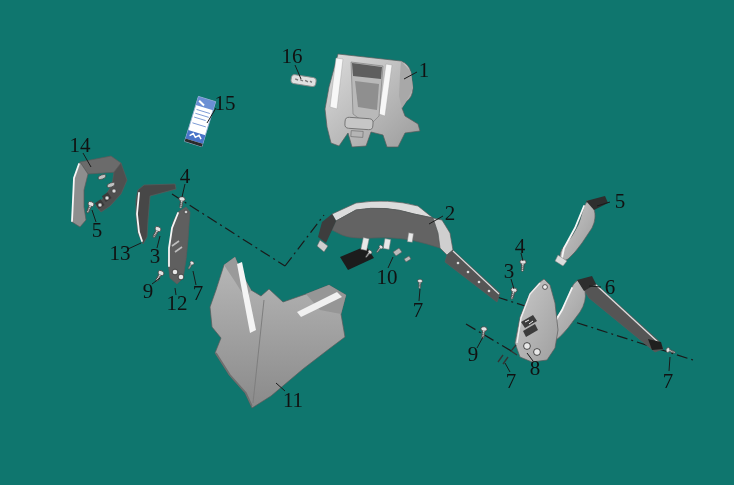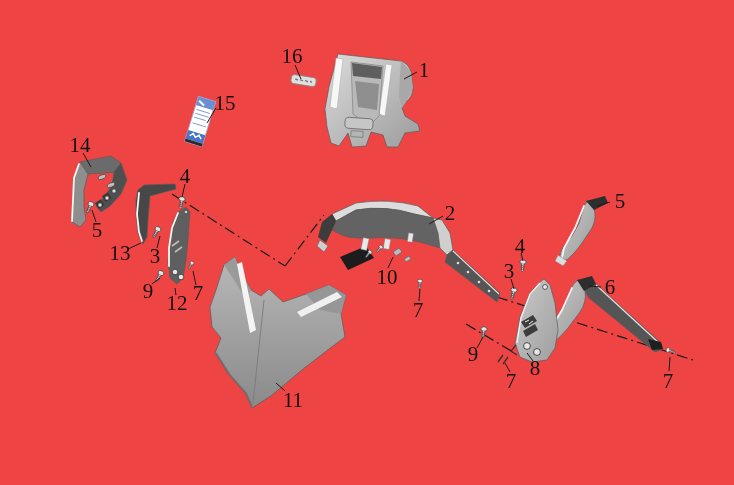--- a/index.html
+++ b/index.html
@@ -1,16 +1,16 @@
 <!DOCTYPE html>
 <html><head>
 <meta charset="utf-8">
 <style>
   html,body{margin:0;padding:0;background:#ffffff;}
-  .stage{position:relative;width:734px;height:485px;background:#ef4444;overflow:hidden;
+  .stage{position:relative;width:734px;height:485px;background:#0f766e;overflow:hidden;
          font-family:"Liberation Serif", serif;}
   svg{display:block;}
   .cline{stroke:#1a1a1a;stroke-width:1.2;stroke-dasharray:11 4 2 4;fill:none;}
   .leader{stroke:#1a1a1a;stroke-width:1;}
   .callout{font-family:"Liberation Serif", serif;font-size:21px;fill:#111;
            text-anchor:middle;dominant-baseline:central;}
   .edge{stroke:#5a5a5a;stroke-width:0.7;}
   .white-edge{stroke:#f6f6f6;stroke-width:1.8;fill:none;stroke-linecap:round;}
 </style>
 </head>

